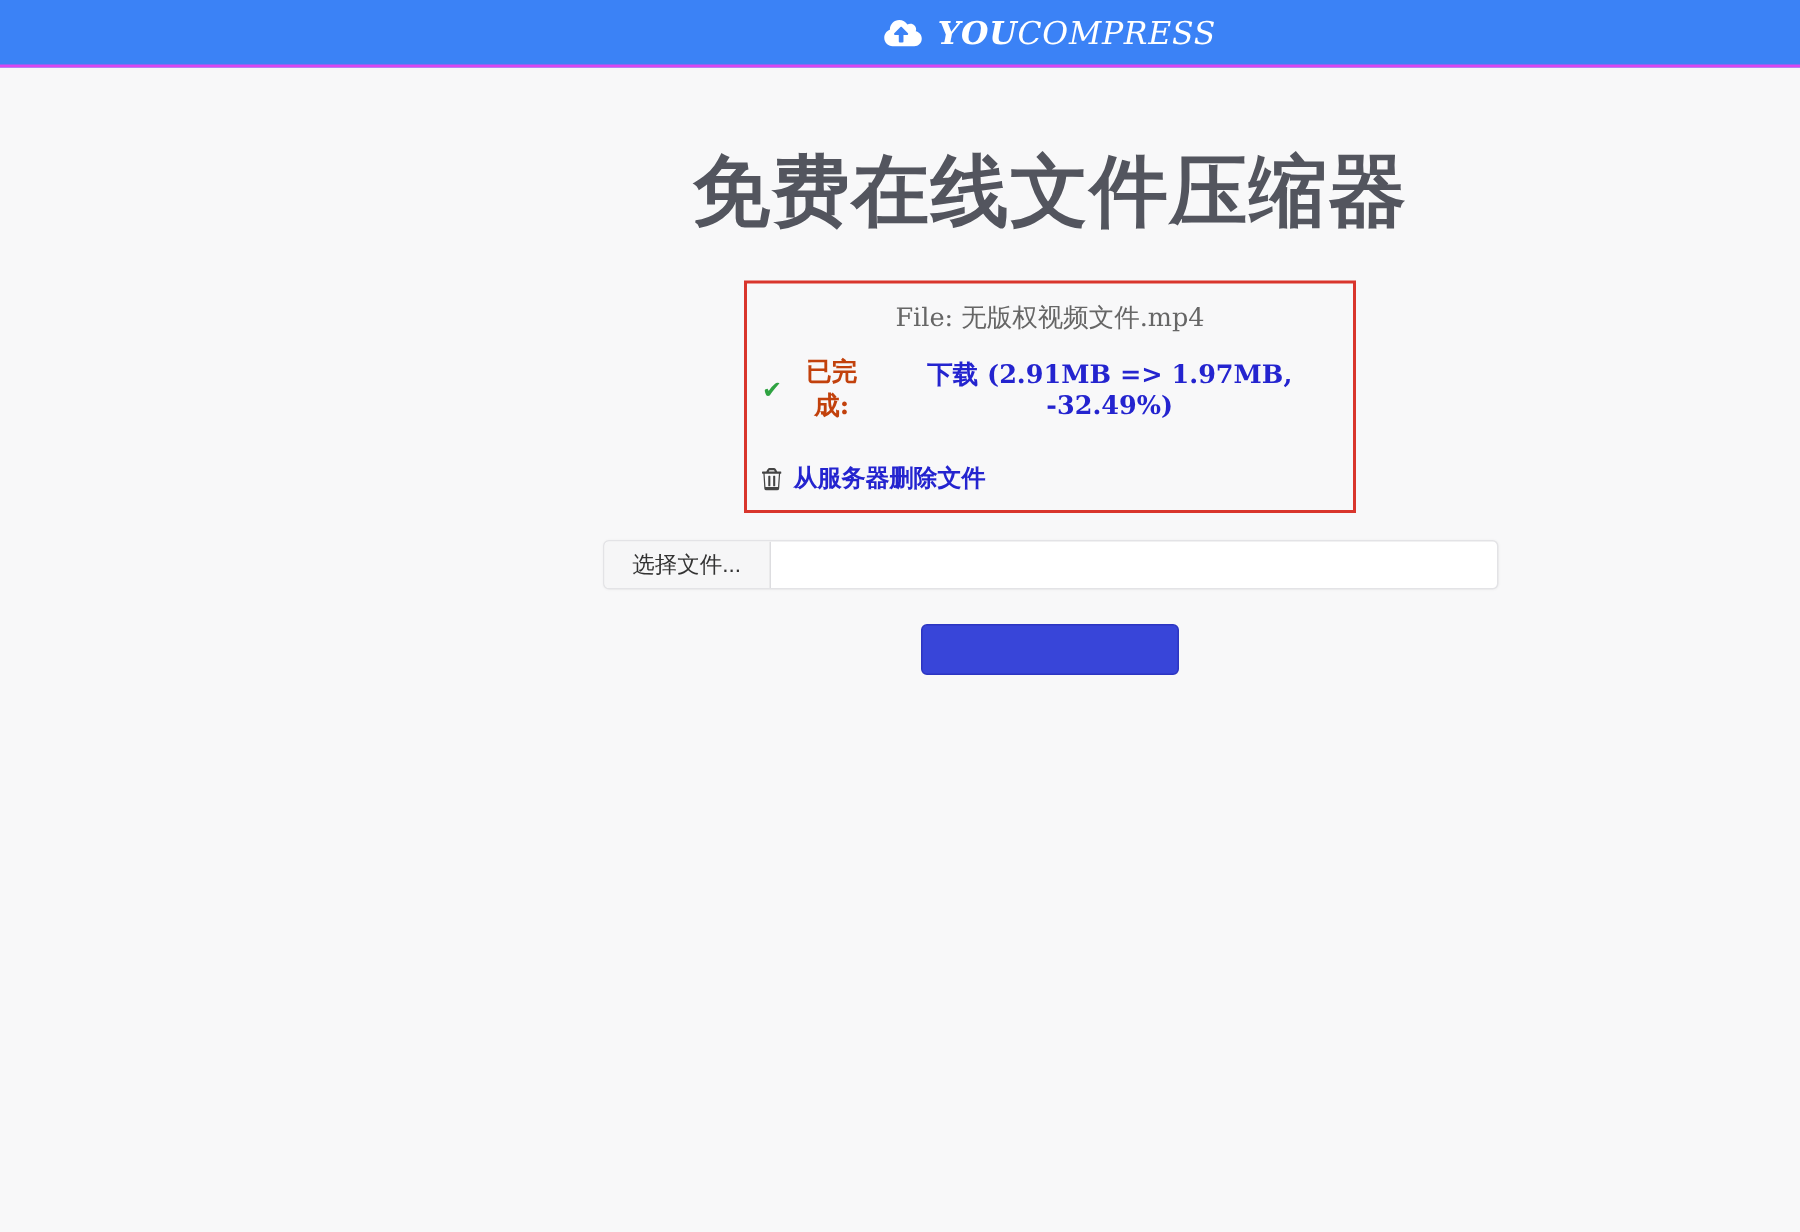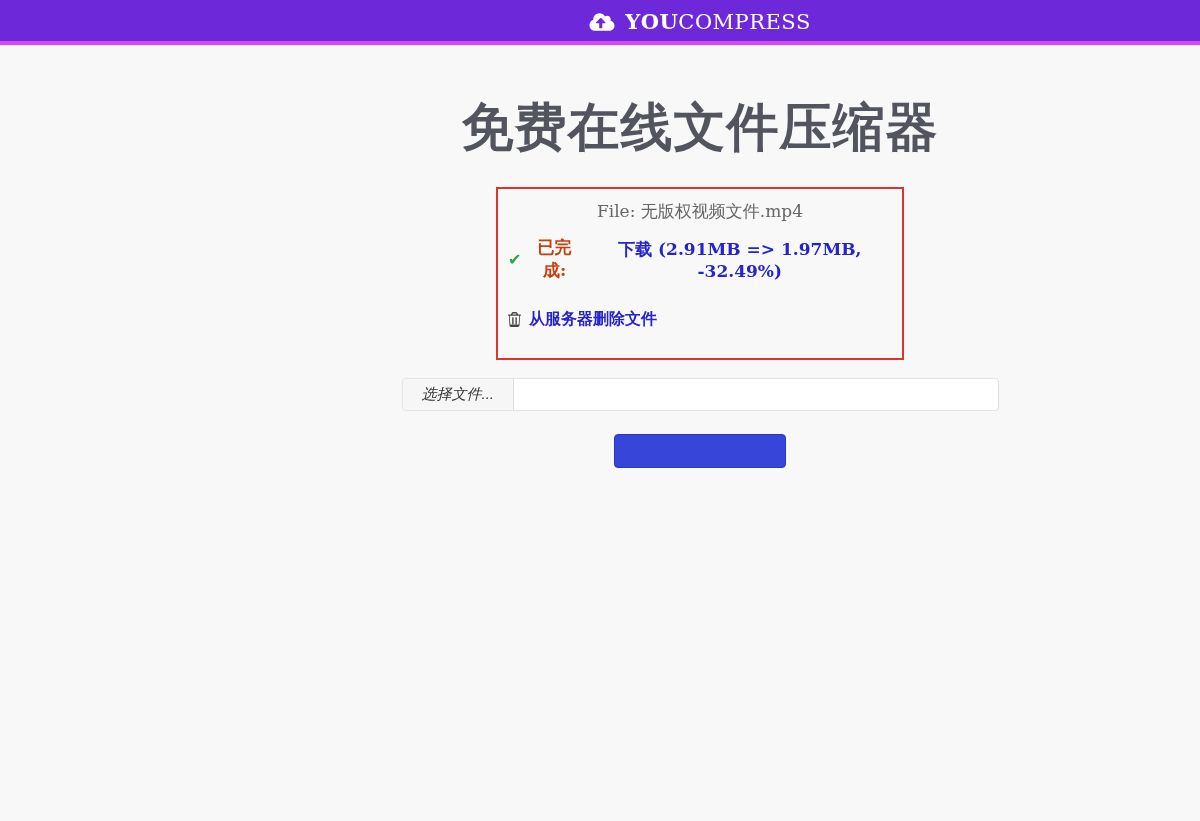--- a/index.html
+++ b/index.html
@@ -5,22 +5,23 @@
   * { margin: 0; padding: 0; box-sizing: border-box; }
   html, body { width: 1200px; height: 821px; overflow: hidden; }
   body {
     background: #f8f8f9;
     font-family: "Liberation Sans", sans-serif;
   }
 
   
   .topbar {
     height: 45px;
-    background: #6d28d9;
-    border-bottom: 4px solid #d946ef;
+    background: #3b82f6;
+    border-bottom: 2px solid #d946ef;
+    font-style: italic;
   }
   .topbar-inner {
     width: 1000px;
     margin-left: 200px;
     height: 43px;
     display: flex;
     align-items: center;
     justify-content: center;
     gap: 10px;
   }
@@ -56,21 +57,21 @@
     font-size: 19.5px;
     line-height: 39px;
     color: #666666;
   }
 
   
   .result-box {
     width: 408px;
     margin: 24px auto 0;
     border: 2px solid #d9362d;
-    padding: 11px 10px 28px;
+    padding: 11px 10px 10px;
     background: transparent;
   }
   .file-line {
     font-family: "DejaVu Serif", "Liberation Serif", serif;
     font-size: 17px;
     color: #666666;
   }
   .status-line {
     margin-top: 13px;
     font-family: "DejaVu Serif", "Liberation Serif", serif;
@@ -115,21 +116,20 @@
   }
   .file-btn {
     background: #f6f6f7;
     border-right: 1px solid #dddde0;
     padding: 0 19px;
     display: flex;
     align-items: center;
     font-size: 15px;
     color: #333333;
     white-space: nowrap;
-    font-style: italic;
   }
   .file-value {
     flex: 1;
     display: flex;
     align-items: center;
     padding: 0 10px;
     font-size: 15px;
     color: #333333;
   }
 

